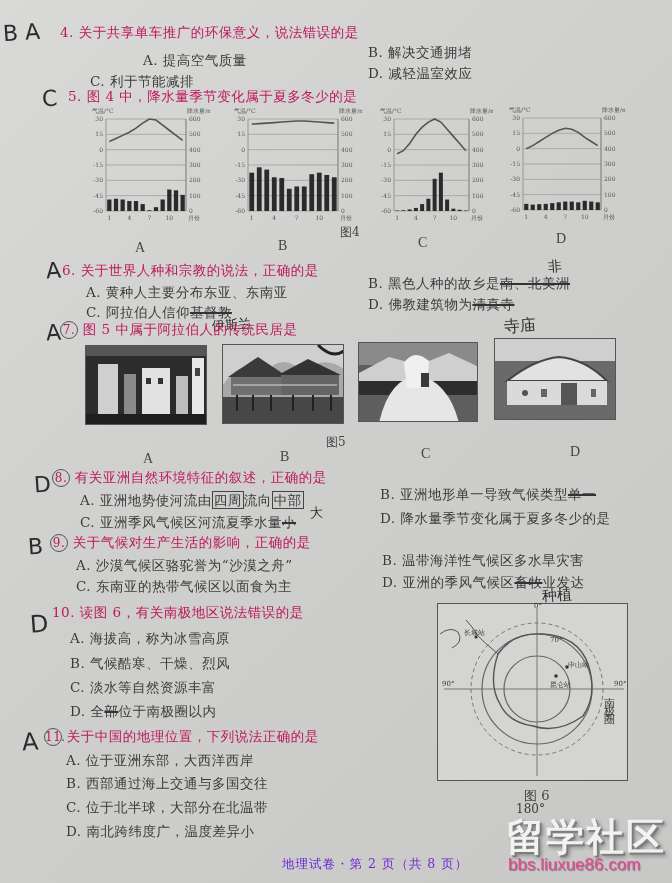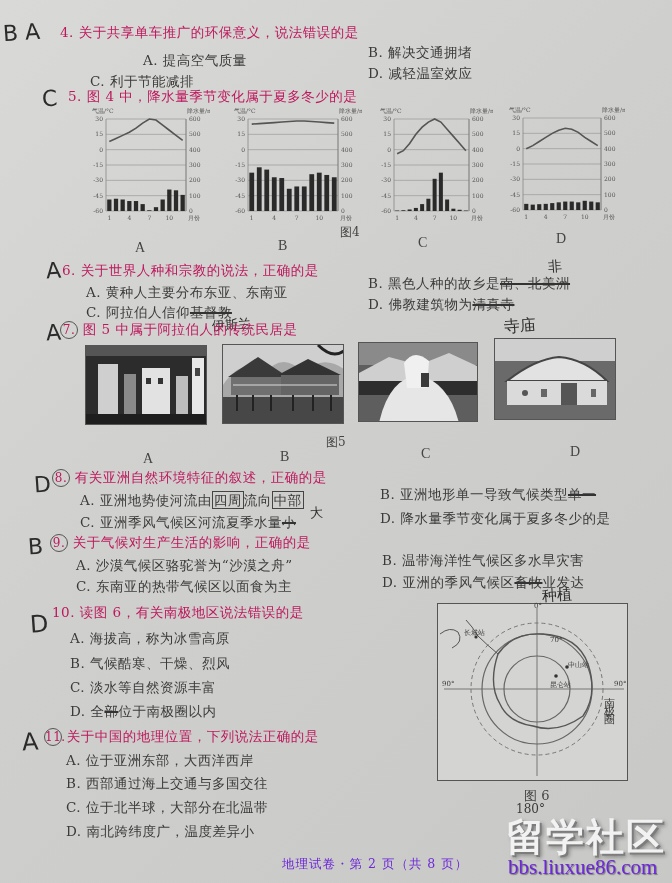--- a/index.html
+++ b/index.html
@@ -28,21 +28,21 @@
   .chart-label { font-size: 14px; font-family: "Liberation Serif", serif; color:#444; }
   .fig-caption { font-size: 12px; color:#444; }
   .photo { border: 1px solid #555; overflow: hidden; }
   .map-box { border: 1.5px solid #555; background: #d4d4d2; }
   .footer { font-size: 12.5px; letter-spacing: 1px; color:#6d28d9; }
   .wm-big {
     font-family: "DejaVu Sans", sans-serif; font-weight: bold; font-size: 38px; color: #f2f2f2;
     text-shadow: 2px 2px 0 #7d7d7d, 3px 3px 4px rgba(0,0,0,.4); letter-spacing: 2px;
   }
   .wm-url {
-    font-family: Liberation Serif, serif; font-size: 21px; color: #6d28d9;
+    font-family: Liberation Sans, sans-serif; font-size: 17px; color: #ec4899;
     text-shadow: 1px 1px 1px #777;
   }
 </style>
 </head>
 <body>
 
 <div class="abs hand" style="left:3px;top:20px;">B A</div>
 <div class="abs q-stem" style="left:60px;top:24px;">4. 关于共享单车推广的环保意义，说法错误的是</div>
 <div class="abs opt" style="left:98px;top:52px;margin-left:45px;">A. 提高空气质量</div>
 <div class="abs opt" style="left:368px;top:44px;">B. 解决交通拥堵</div>

